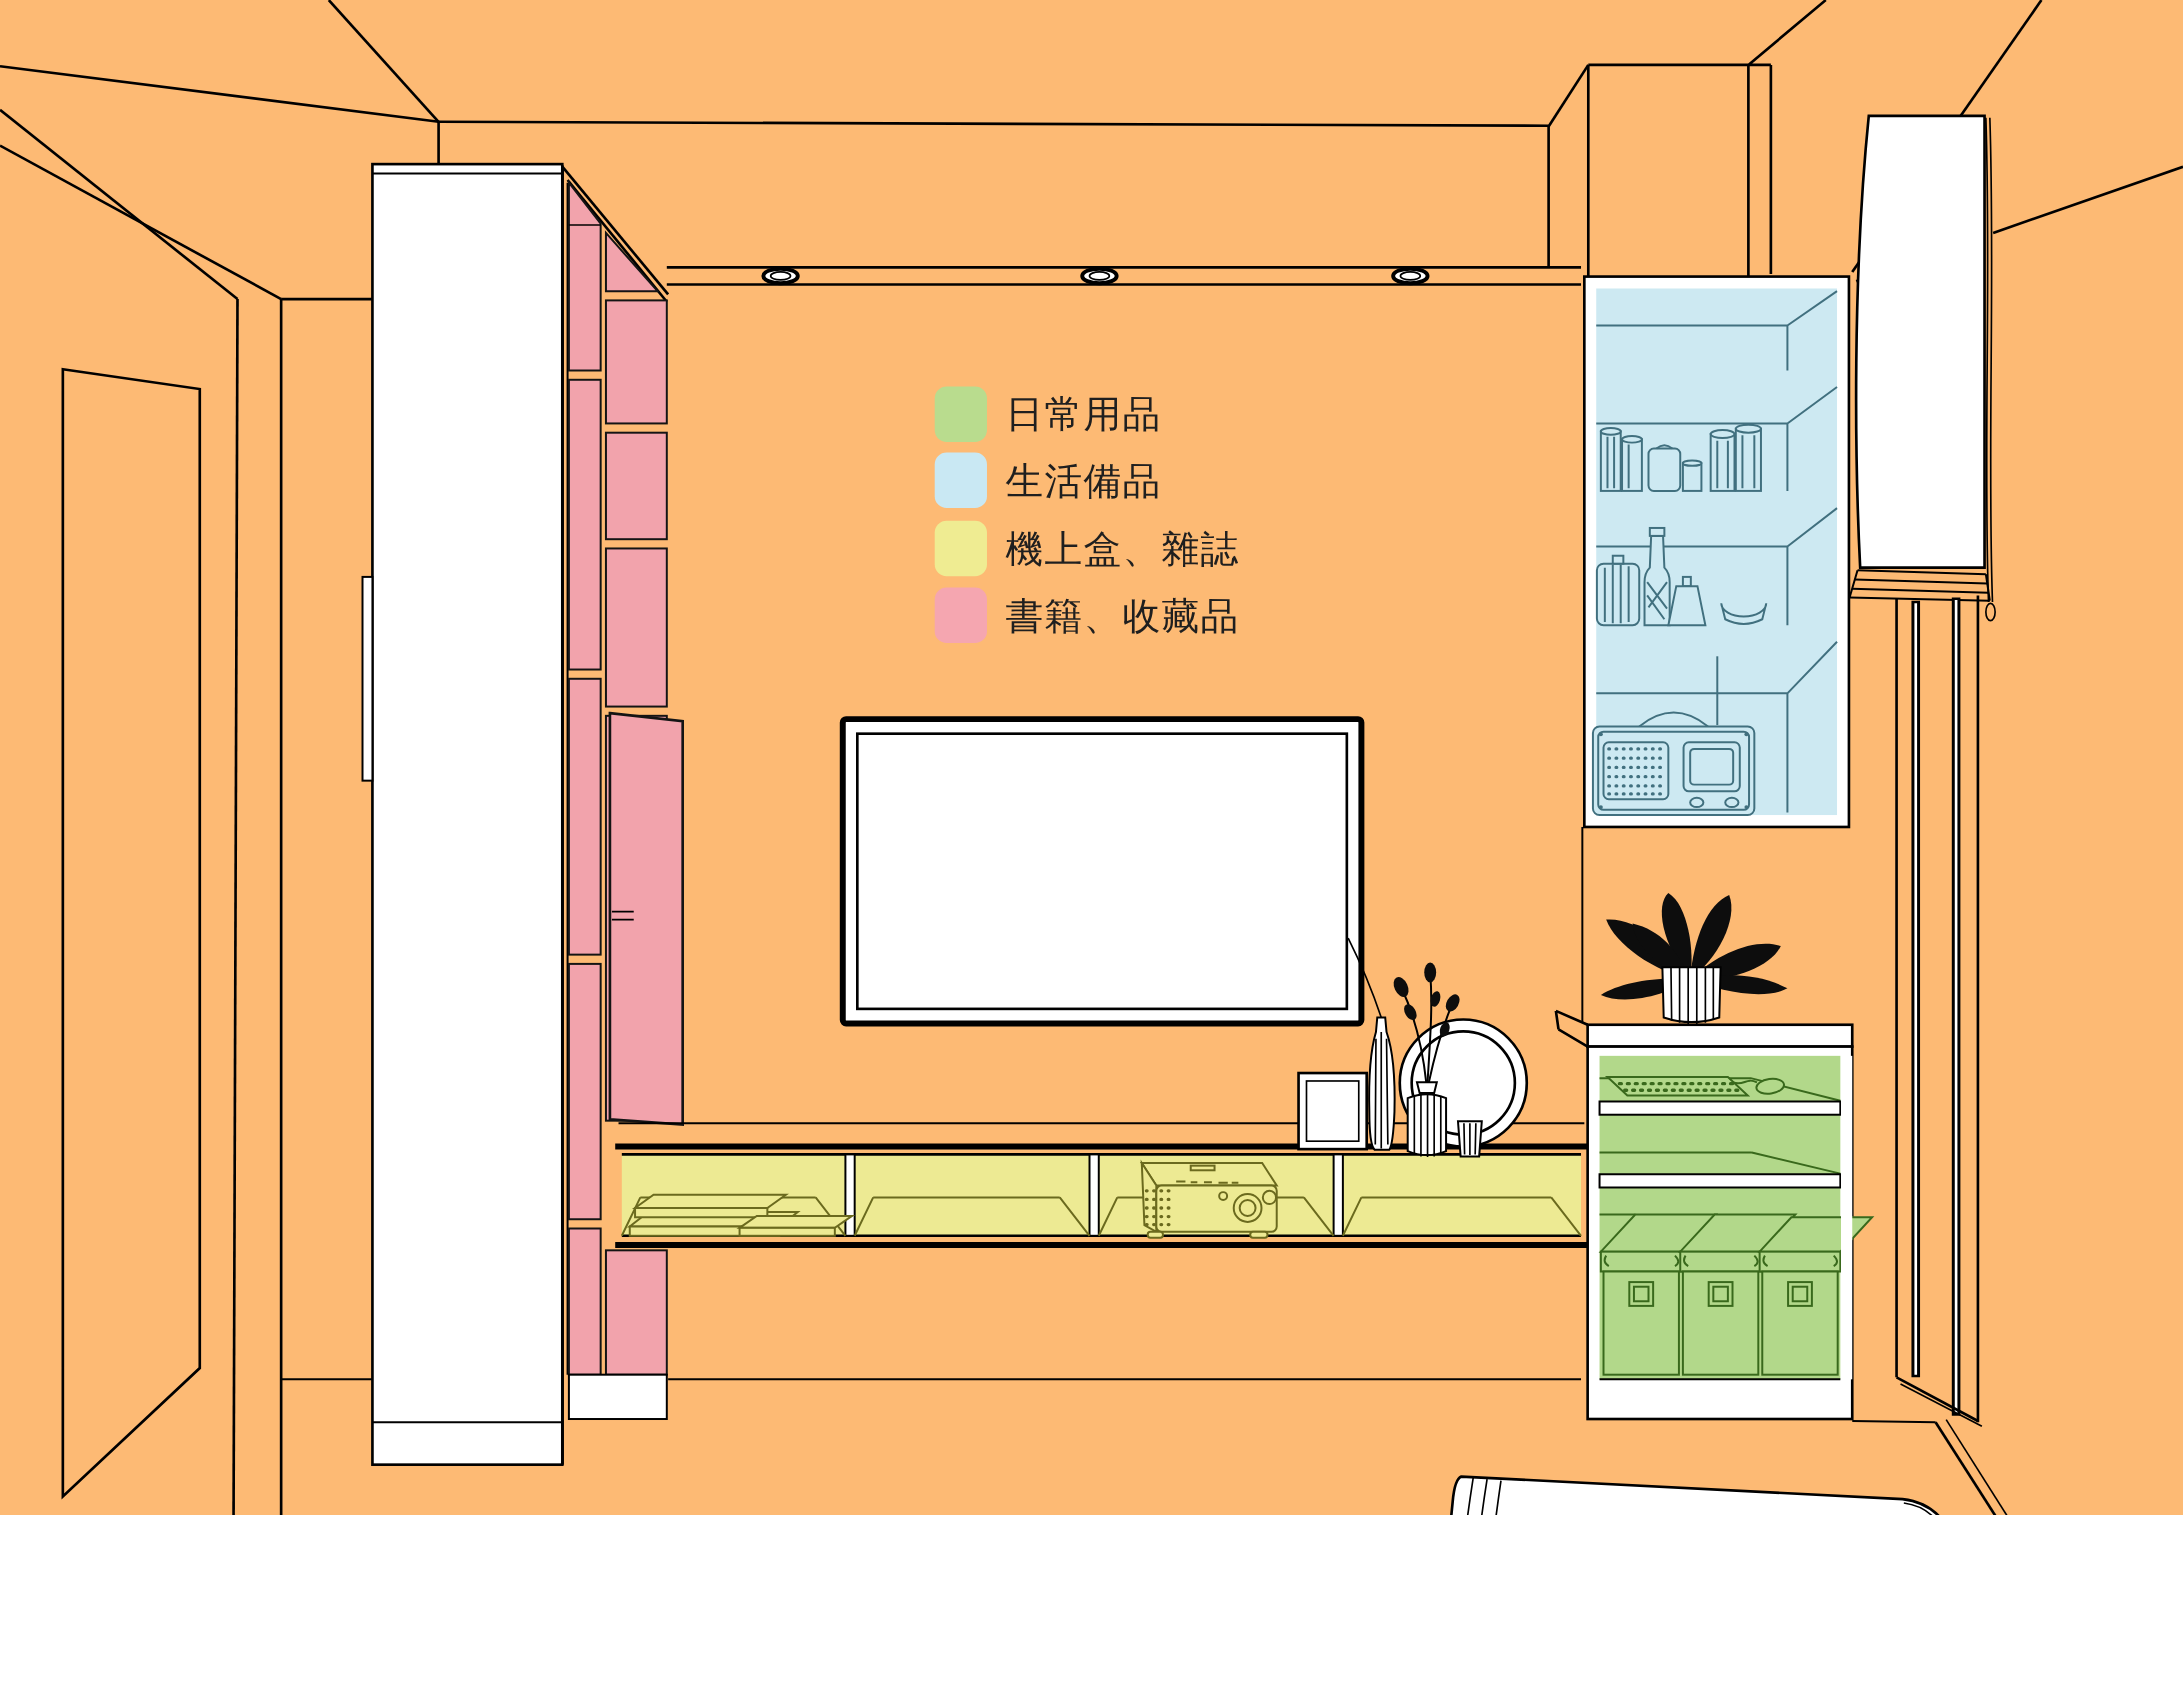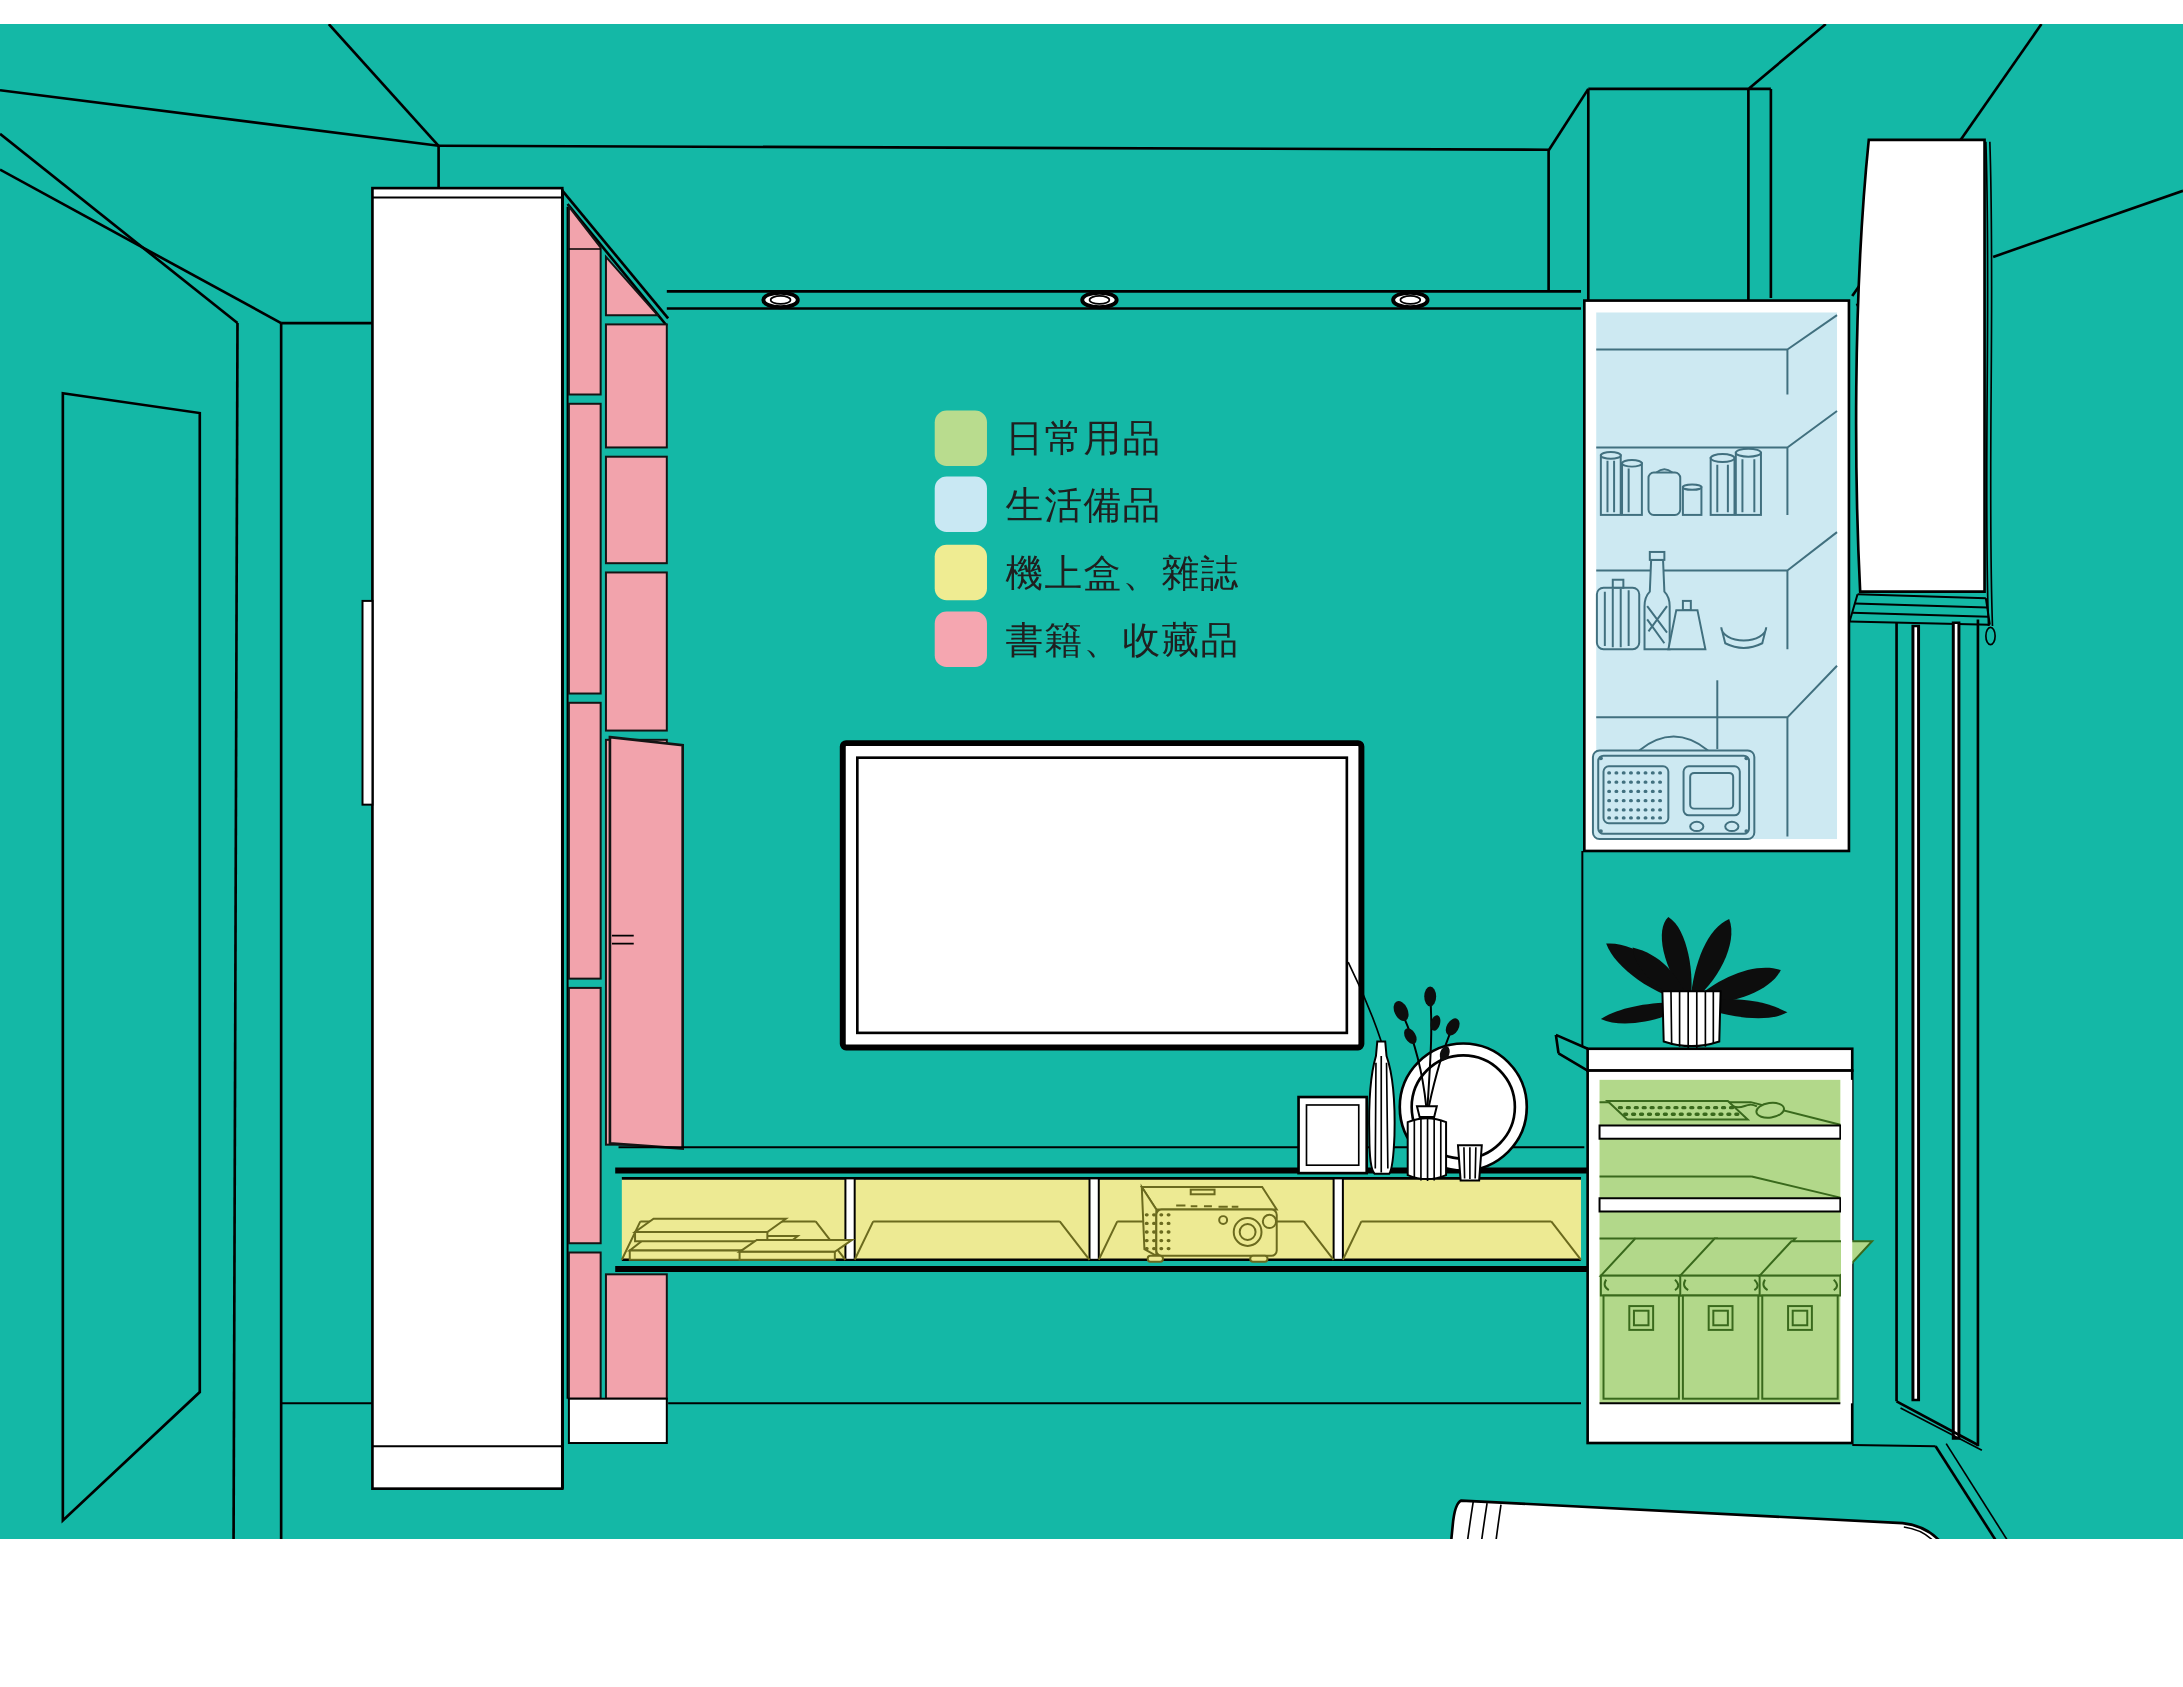--- a/index.html
+++ b/index.html
@@ -1,17 +1,17 @@
 <!DOCTYPE html>
 <html style="font-size:10.6px"><head>
 <meta charset="utf-8">
 <style>
   html,body{margin:0;padding:0;background:#ffffff;}
-  .stage{position:relative;width:2183px;height:1515px;background:#14b8a6;overflow:hidden;
-         font-family:"DejaVu Sans", sans-serif;margin-top:24px;}
+  .stage{position:relative;width:2183px;height:1515px;background:#fdba74;overflow:hidden;
+         font-family:"DejaVu Sans", sans-serif;}
   svg{display:block}
   .k  {stroke:#000;fill:none;stroke-width:4;}
   .k2 {stroke:#000;fill:none;stroke-width:2.5;}
   .k3 {stroke:#000;fill:none;stroke-width:3;}
   .kh {stroke:#000;fill:none;stroke-width:9;}
   .wt {fill:#ffffff;stroke:#000;stroke-width:4;}
   .wt3{fill:#ffffff;stroke:#000;stroke-width:3;}
   .pinkc {fill:#f2a3ac;stroke:#141414;stroke-width:3;}
   .pinkd {fill:#f2a3ac;stroke:#141414;stroke-width:4;}
   .yel   {fill:#edea93;}

